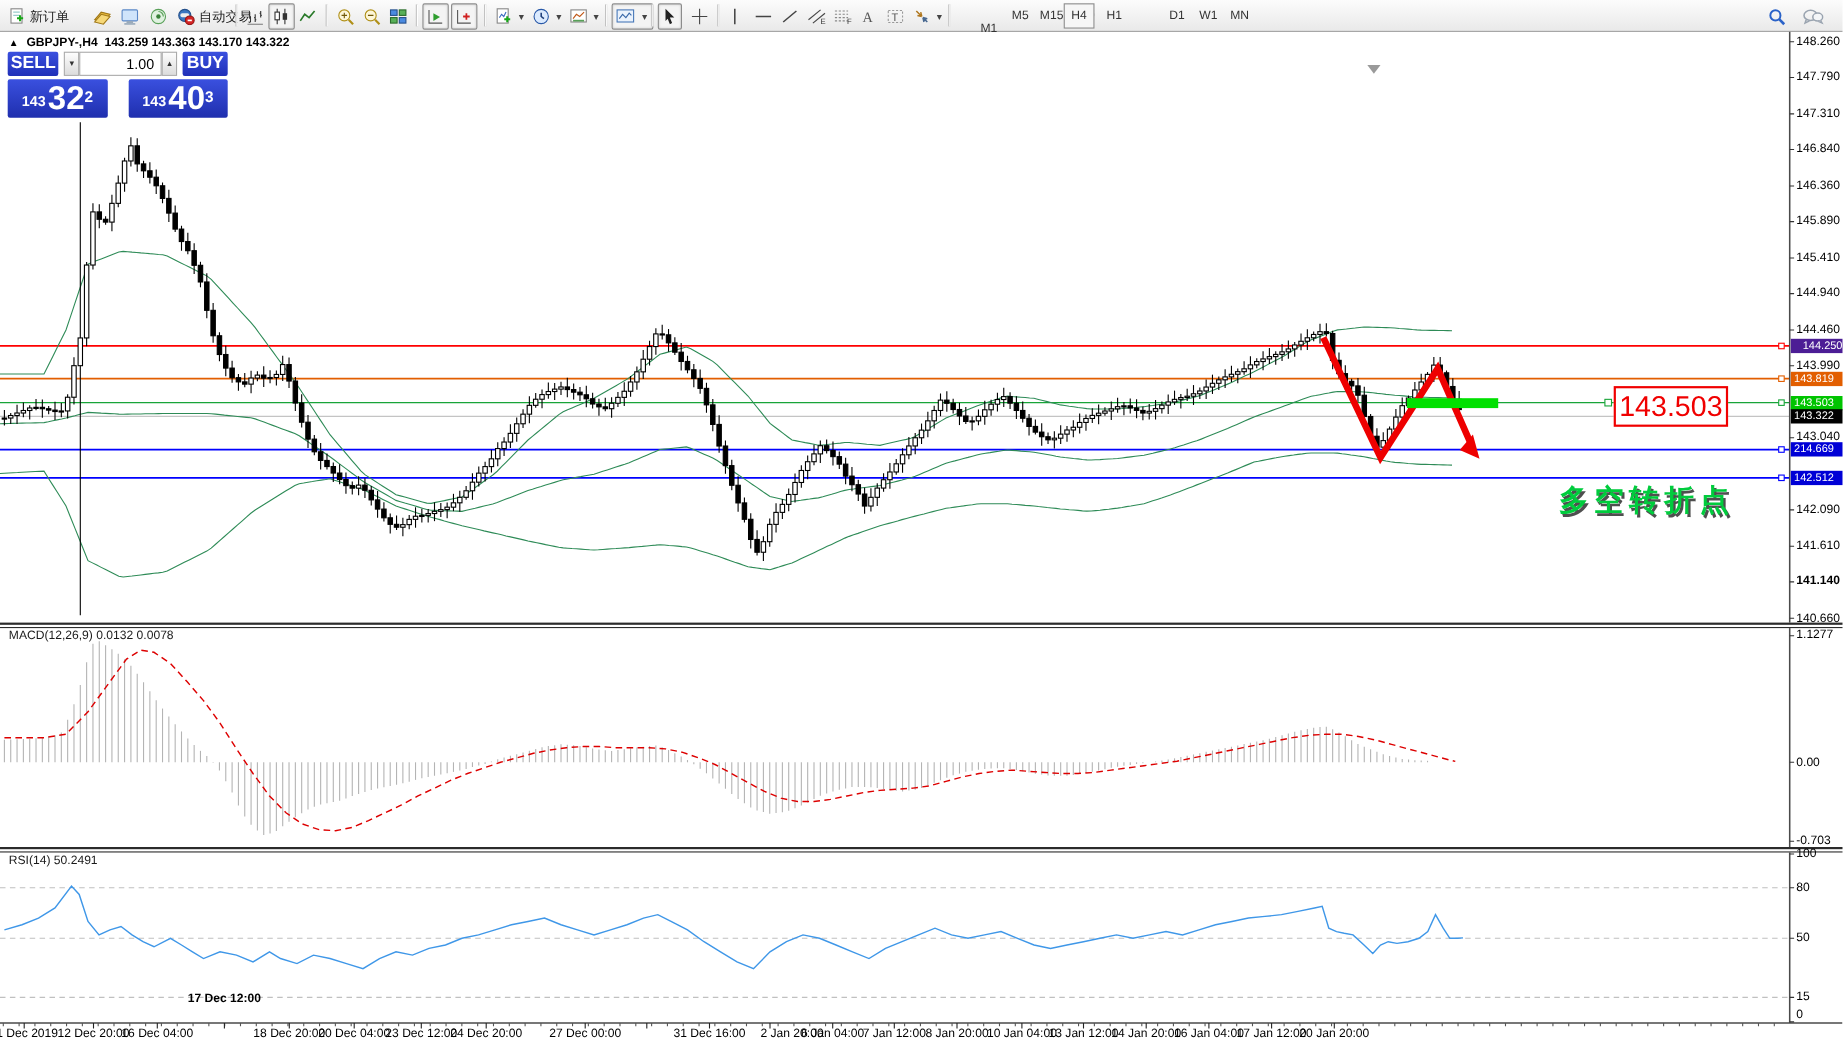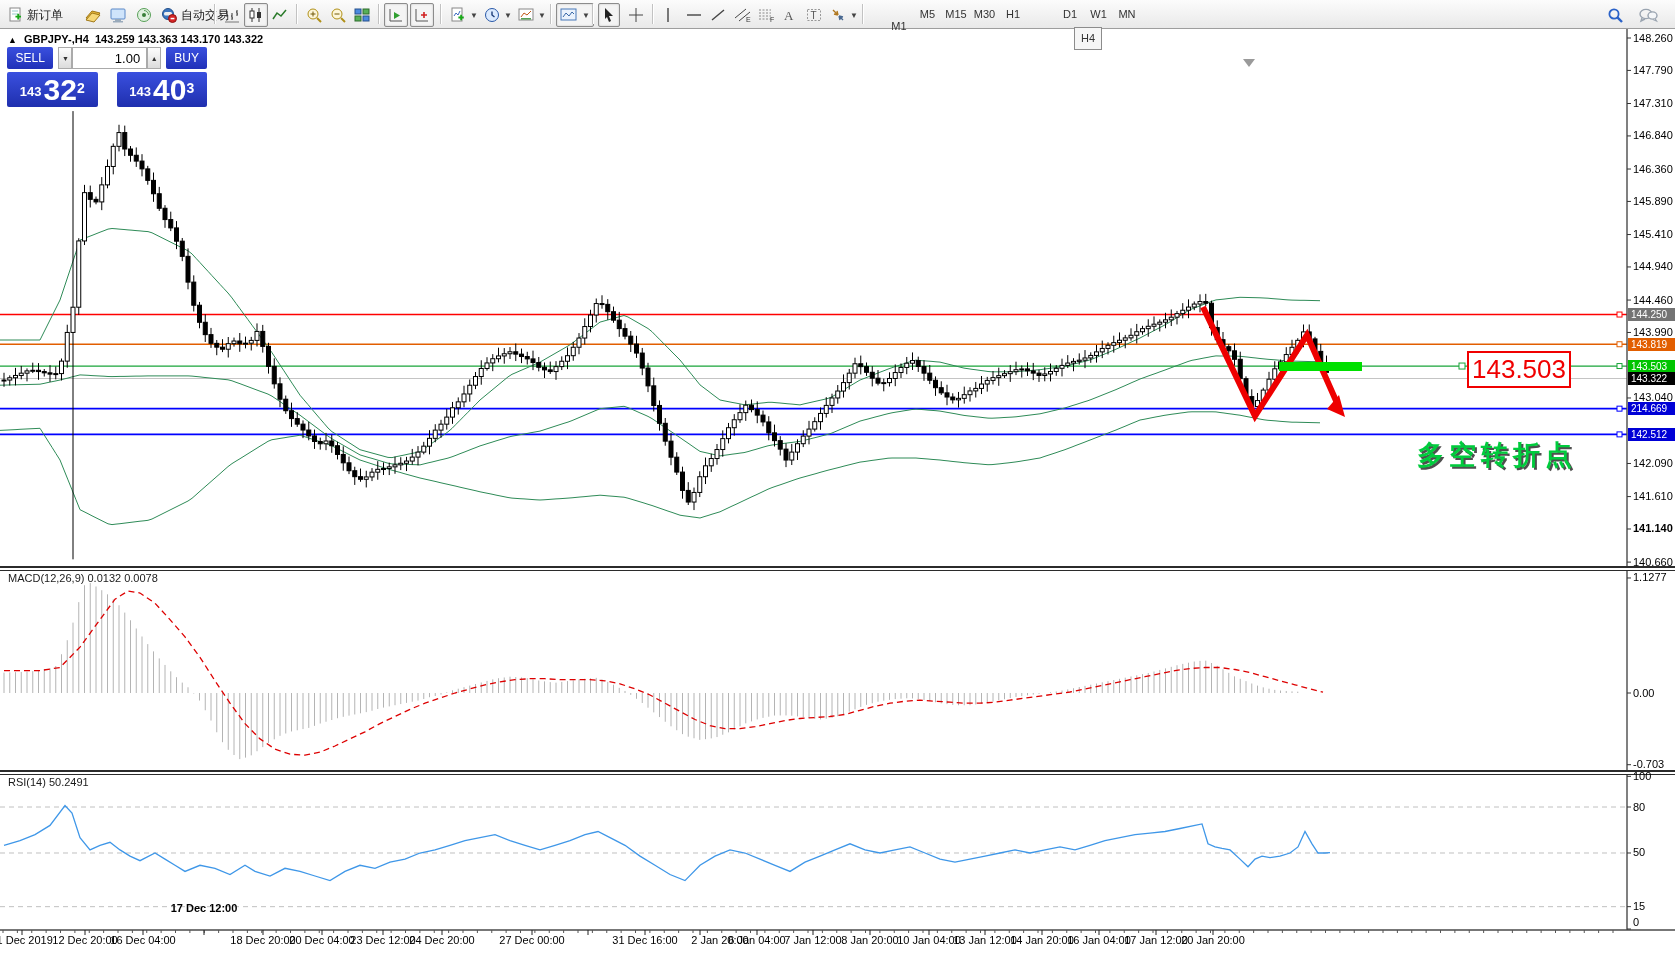--- a/index.html
+++ b/index.html
@@ -22,21 +22,21 @@
   .tick-label{position:absolute;left:1633px;font-size:11px;color:#000;white-space:nowrap;z-index:6;}
   .badge{position:absolute;left:1628px;width:47px;height:13px;font-size:10px;line-height:13px;
     color:#fff;padding-left:3px;box-sizing:border-box;z-index:7;white-space:nowrap;}
   .time-label{position:absolute;font-size:11px;color:#000;transform:translateX(-50%);white-space:nowrap;z-index:6;}
   .ind-label{position:absolute;left:8px;font-size:11px;color:#1a1a1a;z-index:6;}
   
   #title{position:absolute;left:8px;top:5px;font-size:11px;font-weight:bold;color:#000;z-index:10;}
   #title .arrow{font-size:9px;margin-right:4px;}
   #panel{position:absolute;left:7px;top:19px;width:200px;z-index:12;font-weight:bold;}
   .prow{display:flex;height:22px;margin-bottom:3px;}
-  .pbtn{background:linear-gradient(#3a50df,#2030b8);color:#fff;font-size:12px;font-weight:normal;
+  .pbtn{background:linear-gradient(#3a50df,#2030b8);color:#fff;font-size:16px;font-weight:bold;
     display:flex;align-items:center;justify-content:center;border-radius:2px;}
   #sellbtn{width:50px;}
   #buybtn{width:44px;}
   .spin{width:13px;background:linear-gradient(#fdfdfd,#dcdcdc);border:1px solid #aaa;
     font-size:7px;color:#333;display:flex;align-items:center;justify-content:center;}
   #vol{width:72px;background:#fff;border:1px solid #aaa;font-size:13px;color:#000;font-weight:normal;
     display:flex;align-items:center;justify-content:flex-end;padding-right:6px;}
   .bigrow{display:flex;gap:19px;}
   .bigbox{width:101px;height:35px;background:linear-gradient(#3a50df,#1f2fae);color:#fff;
     border-radius:2px;display:flex;align-items:flex-end;justify-content:center;padding-bottom:2px;box-sizing:border-box;}
@@ -248,21 +248,21 @@
     <span class="dd">▼</span>
   </div>
   <div class="tsep" style="left:862px"></div>
 
   <div id="tf-group">
       <div class="tfbtn" style="left: 885px; margin-top: 12px;">M1</div>
       <div class="tfbtn" style="left: 913.5px;">M5</div>
       <div class="tfbtn" style="left: 942px;">M15</div>
       <div class="tfbtn" style="left: 970.5px;">M30</div>
       <div class="tfbtn" style="left: 999px;">H1</div>
-      <div class="tfbtn active" style="left: 1074px; margin-top: 24px;">H4</div>
+      <div class="tfbtn active" style="left: 967px;">H4</div>
       <div class="tfbtn" style="left: 1056px;">D1</div>
       <div class="tfbtn" style="left: 1084.5px;">W1</div>
       <div class="tfbtn" style="left: 1113px;">MN</div>
     </div>
 
   <div class="tbtn" style="left:1603px">
     <svg class="icon-svg" width="17" height="17">
         <circle cx="7" cy="7" r="4.6" fill="none" stroke="#2a62c8" stroke-width="1.8"></circle>
         <line x1="10.4" y1="10.4" x2="15" y2="15" stroke="#2a62c8" stroke-width="2.4"></line>
       </svg>
@@ -1213,21 +1213,21 @@
       <div class="tick-label" style="top: 166.935px;">145.890</div>
       <div class="tick-label" style="top: 200.036px;">145.410</div>
       <div class="tick-label" style="top: 232.447px;">144.940</div>
       <div class="tick-label" style="top: 265.548px;">144.460</div>
       <div class="tick-label" style="top: 297.959px;">143.990</div>
       <div class="tick-label" style="top: 363.471px;">143.040</div>
       <div class="tick-label" style="top: 428.983px;">142.090</div>
       <div class="tick-label" style="top: 462.084px;">141.610</div>
       <div class="tick-label" style="top: 494.495px; font-weight: bold;">141.140</div>
       <div class="tick-label" style="top: 527.596px;">140.660</div>
-      <div class="badge" style="top: 280.03px; background: #737373;">144.250</div>
+      <div class="badge" style="top: 280.03px; background: #4c1d95; text-align: right;">144.250</div>
       <div class="badge" style="top: 309.751px; background: rgb(226, 94, 0);">143.819</div>
       <div class="badge" style="top: 331.543px; background: rgb(0, 196, 0);">143.503</div>
       <div class="badge" style="top: 344.024px; background: rgb(0, 0, 0);">143.322</div>
       <div class="badge" style="top: 374.16px; background: rgb(0, 0, 214);">214.669</div>
       <div class="badge" style="top: 399.882px; background: rgb(0, 0, 214);">142.512</div>
       <div class="tick-label" style="top: 543.475px;">1.1277</div>
       <div class="tick-label" style="top: 658.5px;">0.00</div>
       <div class="tick-label" style="top: 730.206px;">-0.703</div>
       <div class="tick-label" style="top: 741.834px;">100</div>
       <div class="tick-label" style="top: 772.5px;">80</div>

